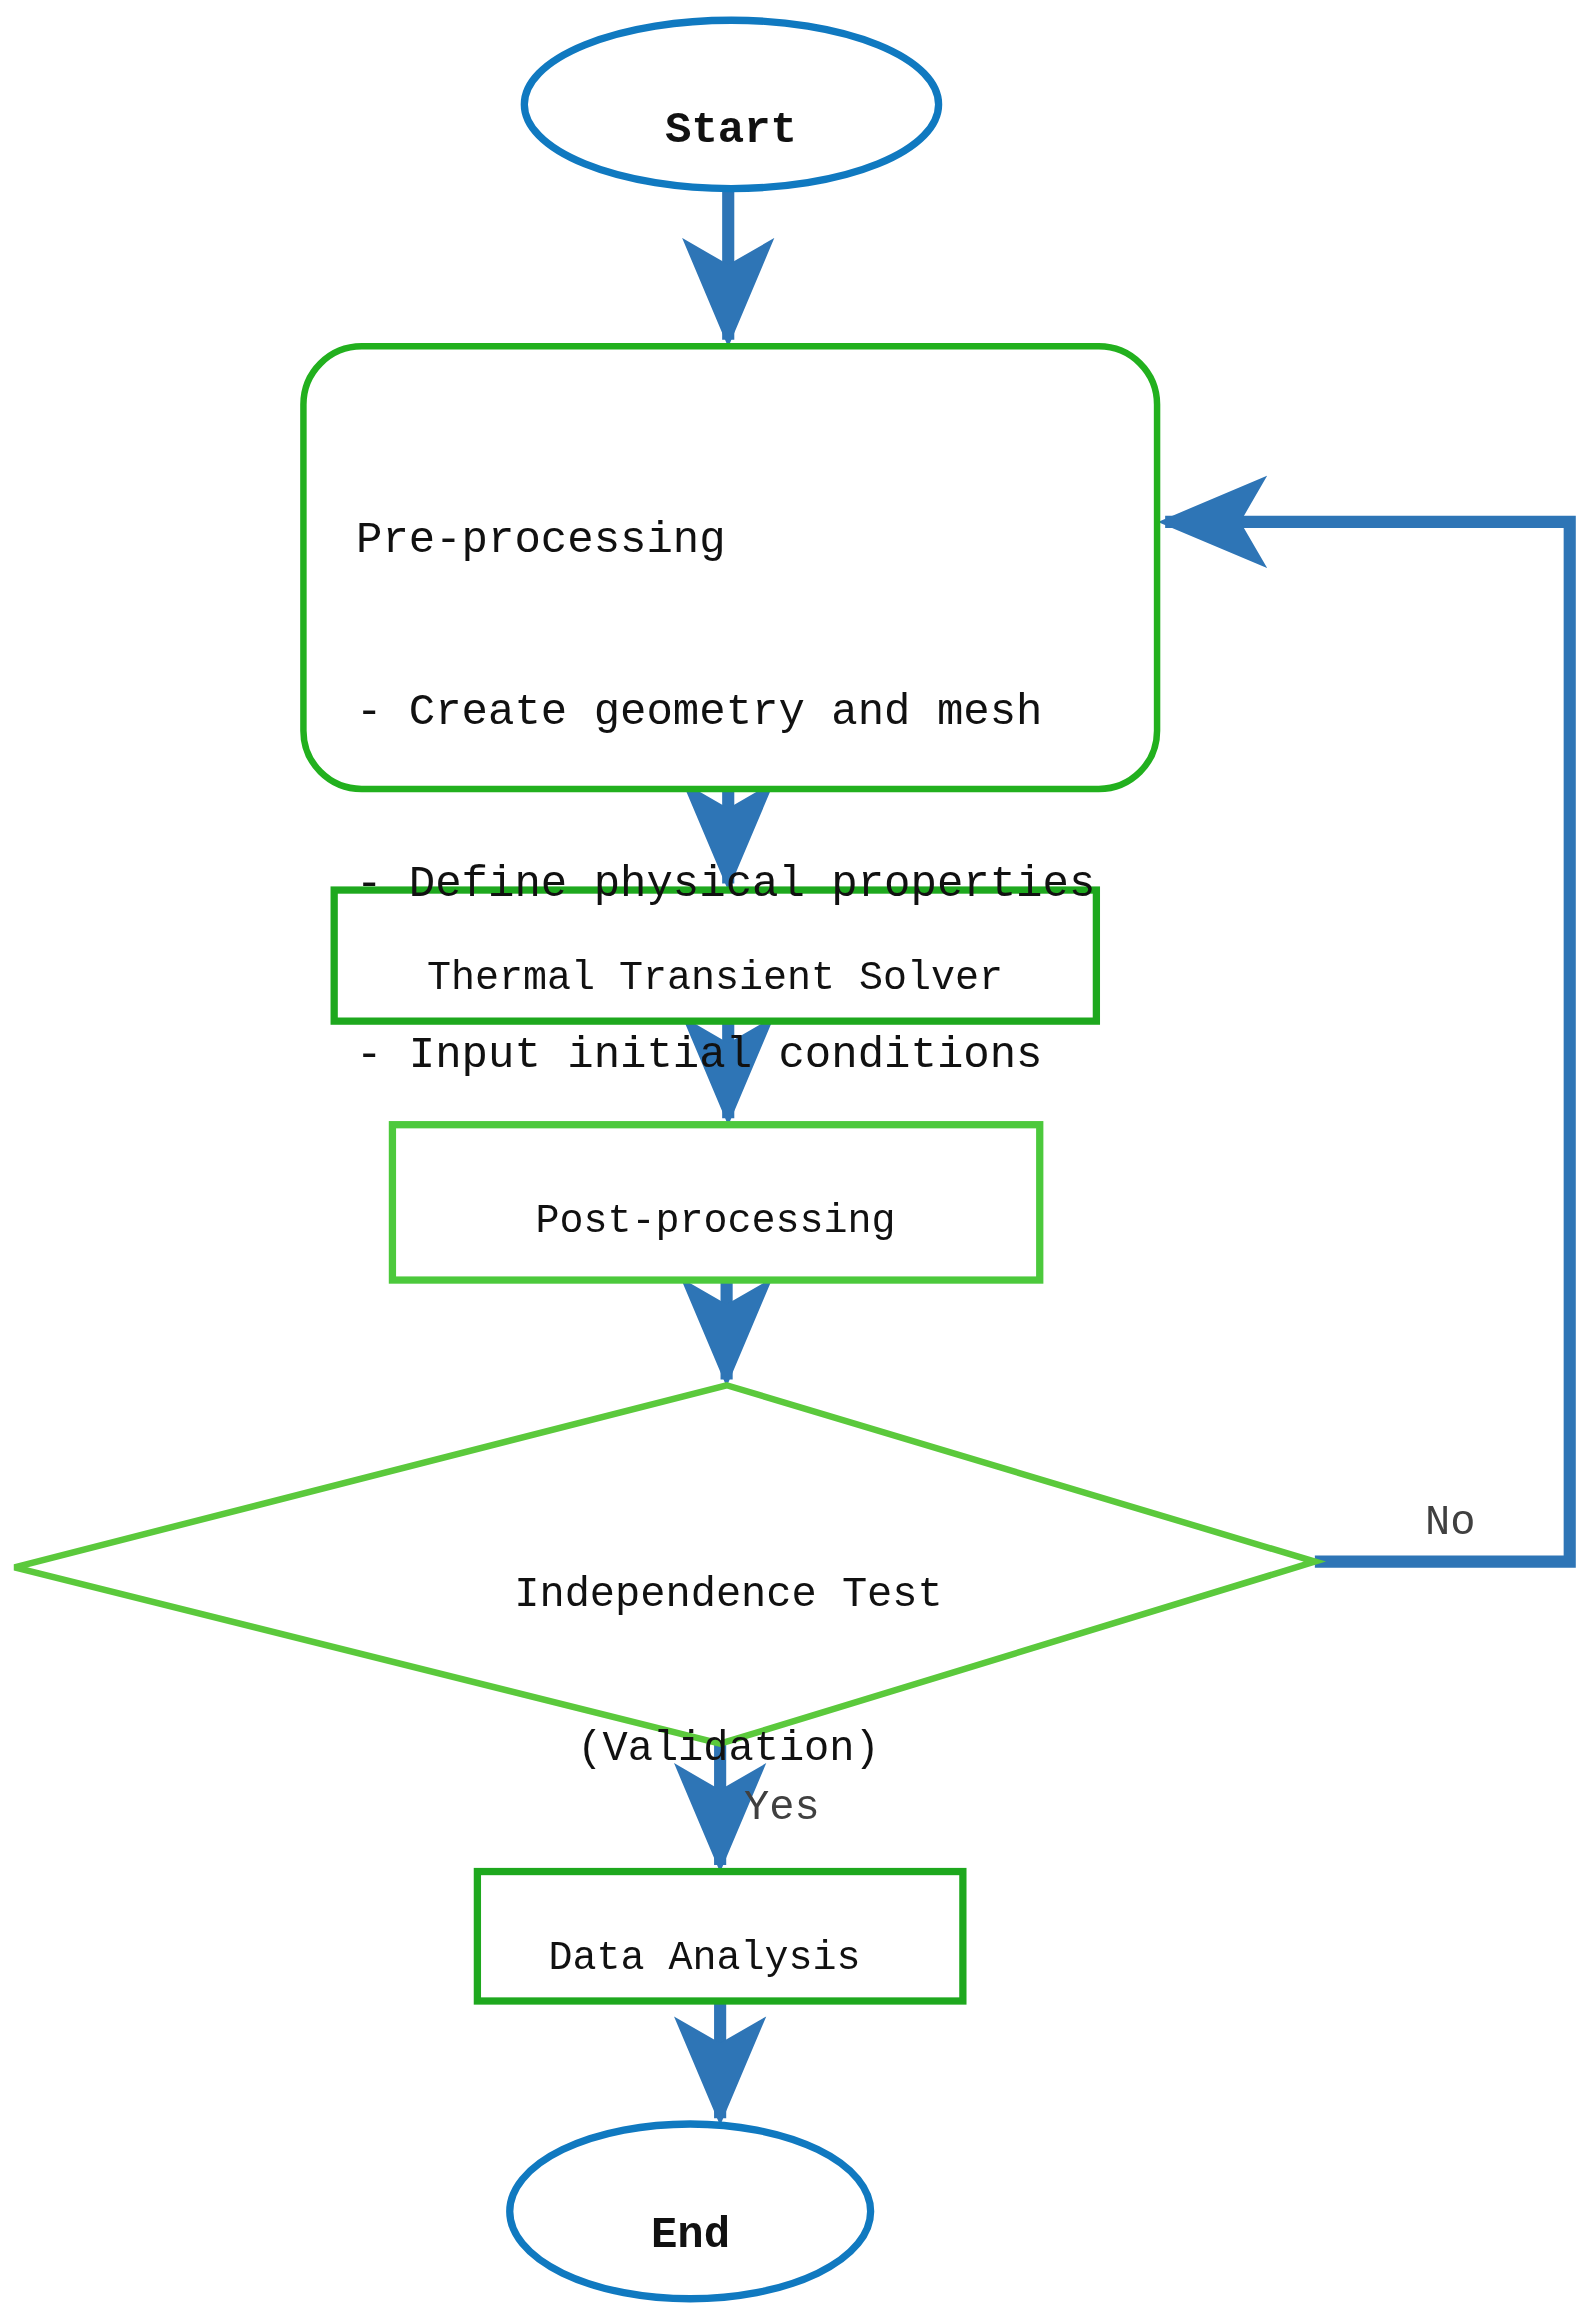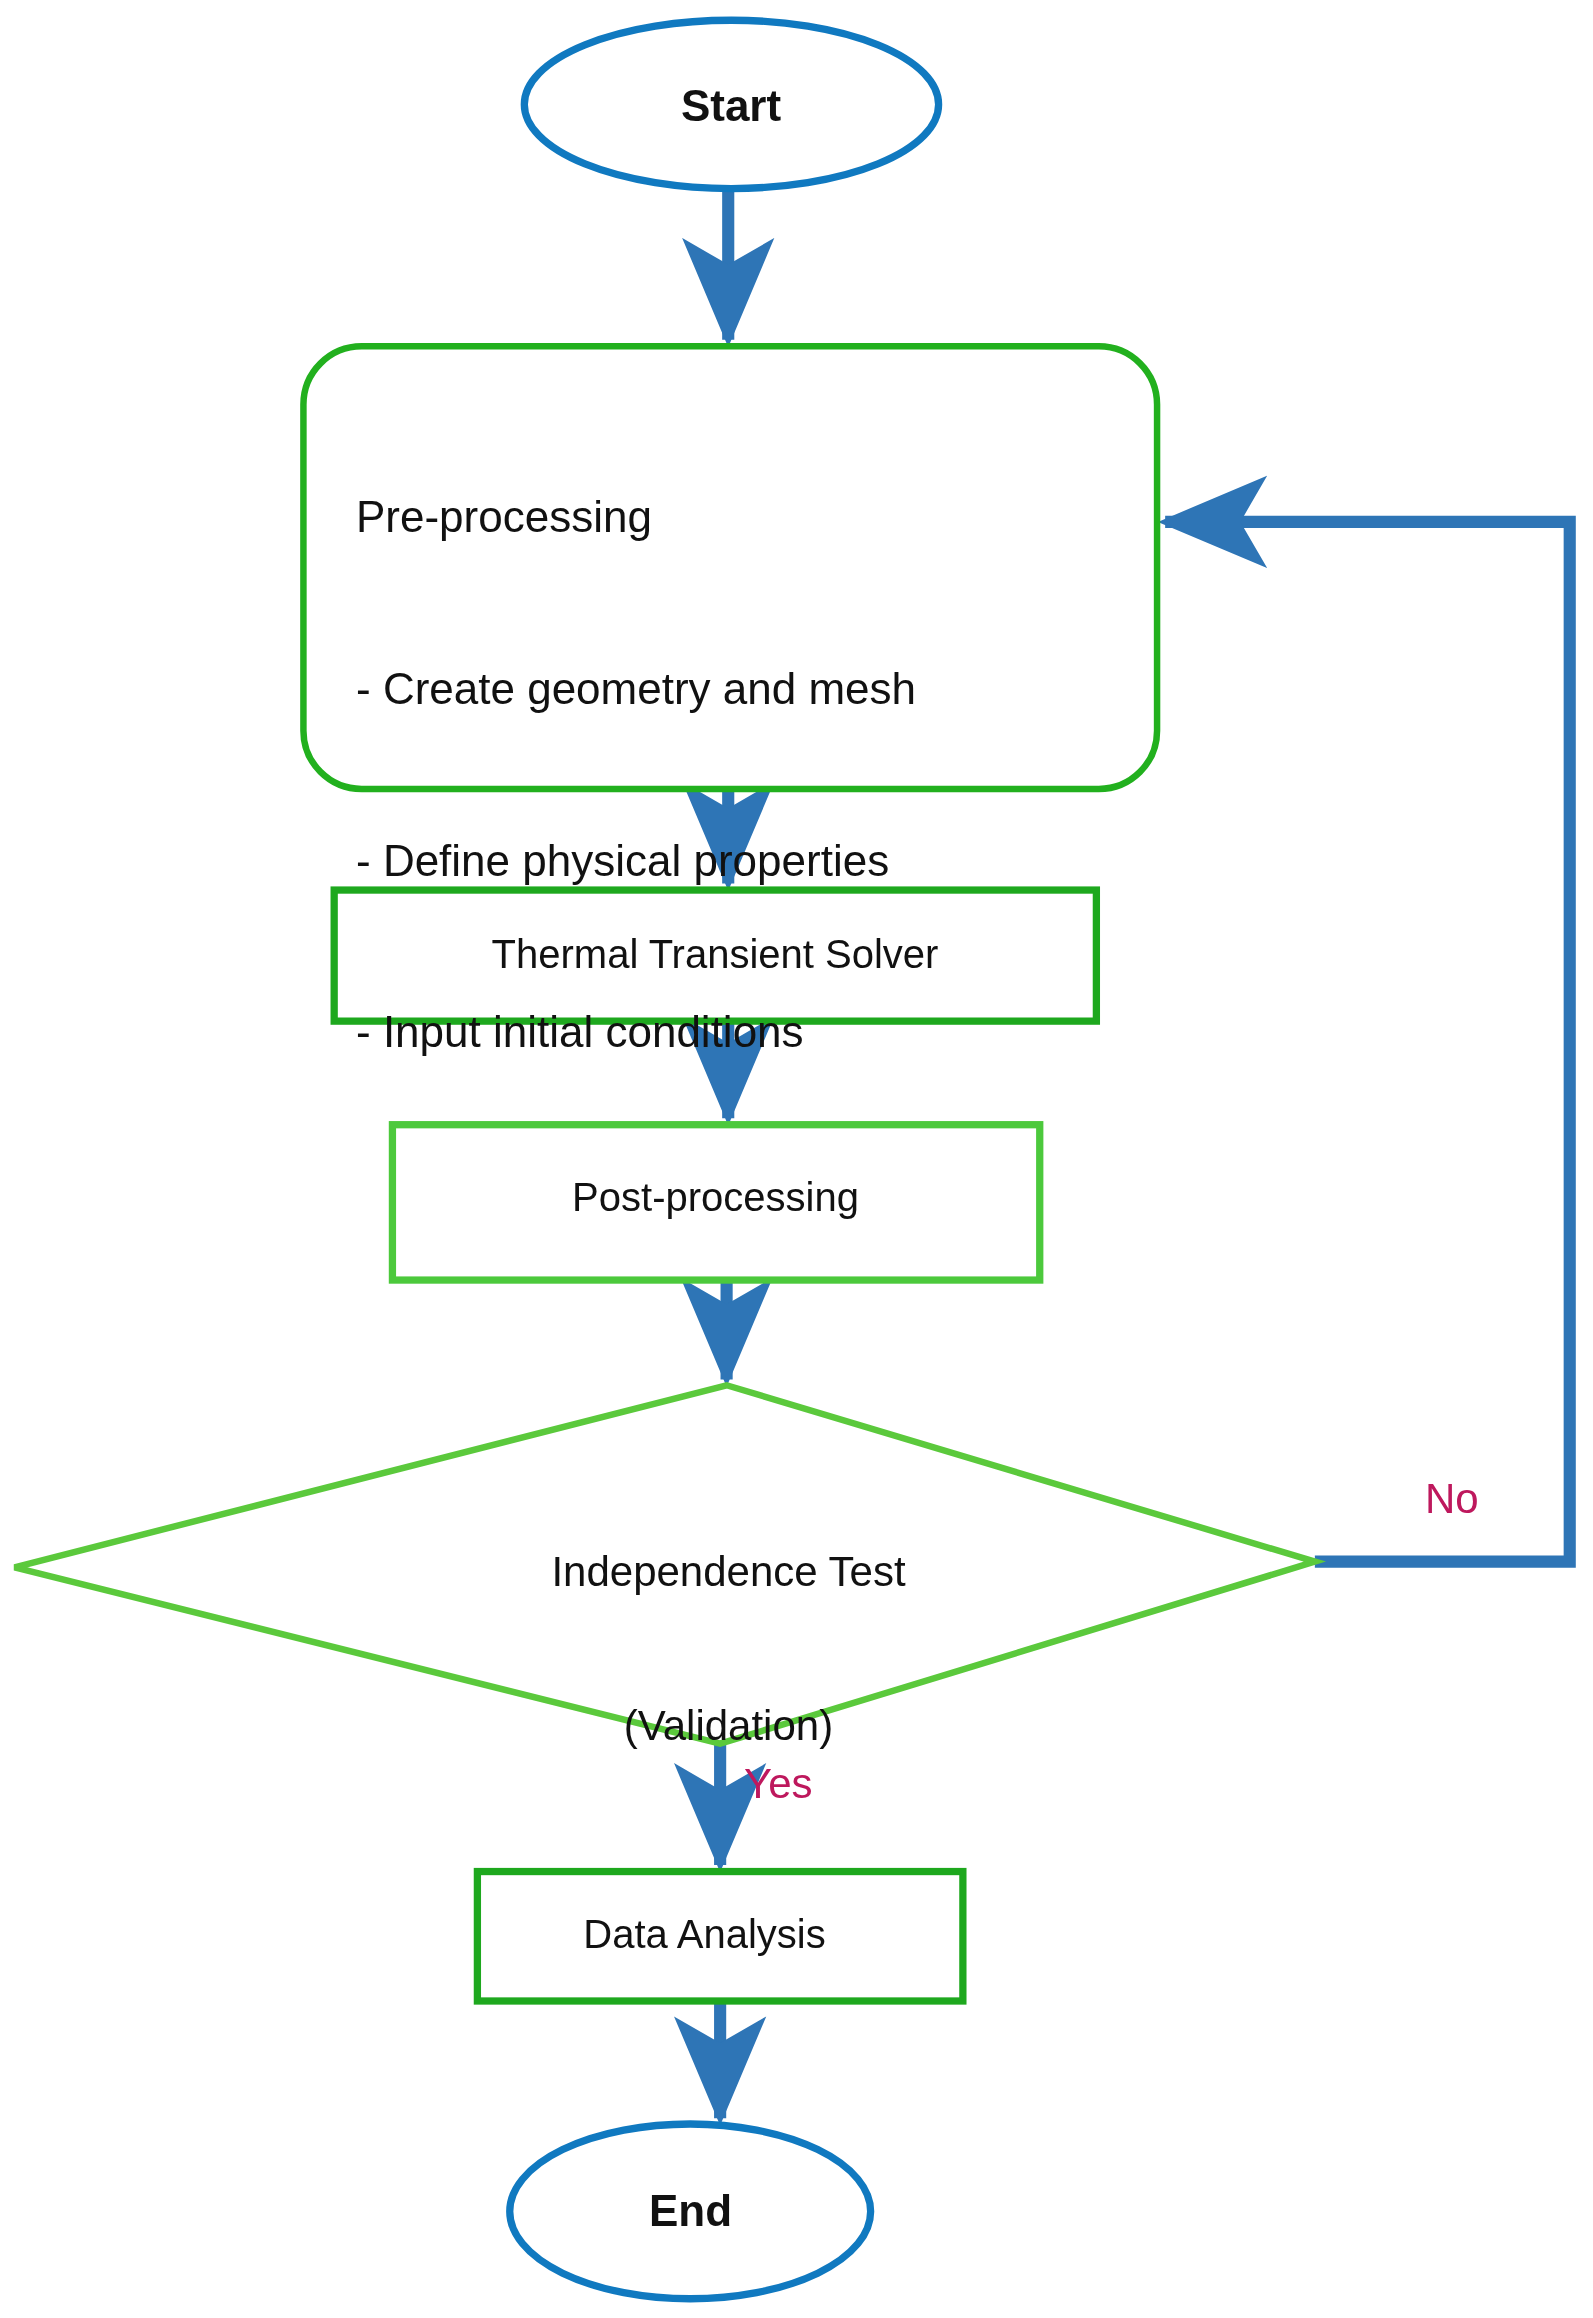--- a/index.html
+++ b/index.html
@@ -23,23 +23,24 @@
   #flow-svg {
     position: absolute;
     left: 0;
     top: 0;
     width: 1594px;
     height: 2319px;
   }
   .node-label {
     position: absolute;
     color: #111111;
-    font-family: Liberation Sans, sans-serif;
+    font-family: Liberation Mono, monospace;
     white-space: pre;
     pointer-events: none;
+    margin-top: 24px;
   }
   .terminator-label {
     font-weight: bold;
     font-size: 44px;
     text-align: center;
   }
   .process-label {
     font-size: 40px;
     text-align: center;
   }
@@ -48,21 +49,21 @@
     text-align: left;
     line-height: 1.30;
   }
   .decision-label {
     font-size: 42px;
     text-align: center;
     line-height: 1.22;
   }
   .edge-label {
     font-size: 42px;
-    color: #be185d;
+    color: #404040;
   }
 </style>
 </head>
 <body>
 
 <div id="flowchart-root">
 
   <svg id="flow-svg" viewBox="0 0 1970 2866" xmlns="http://www.w3.org/2000/svg">
     <defs>
       <marker id="arrowBlue" markerWidth="10" markerHeight="10" refX="8.4" refY="4" orient="auto" markerUnits="strokeWidth">

